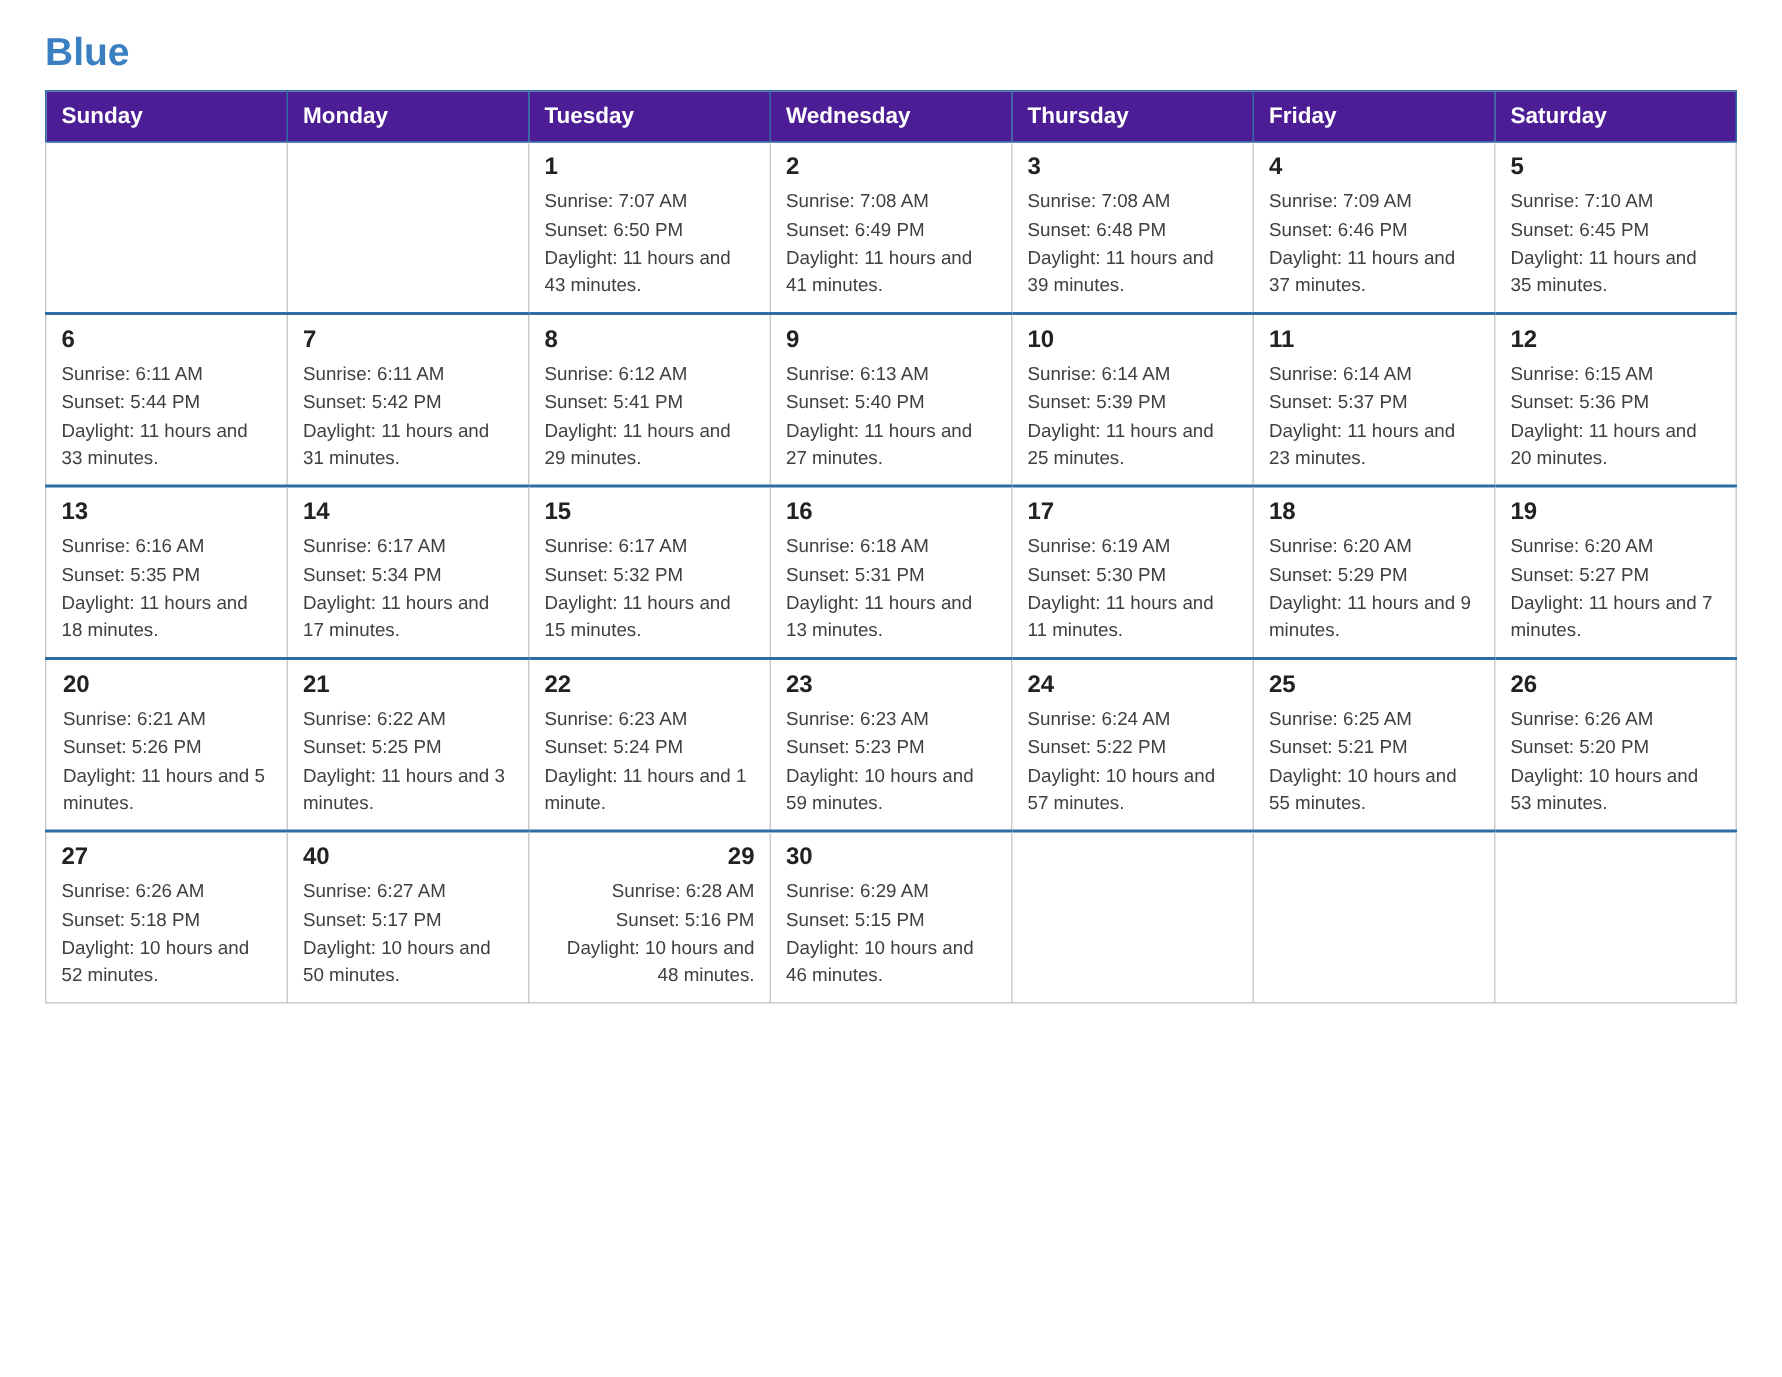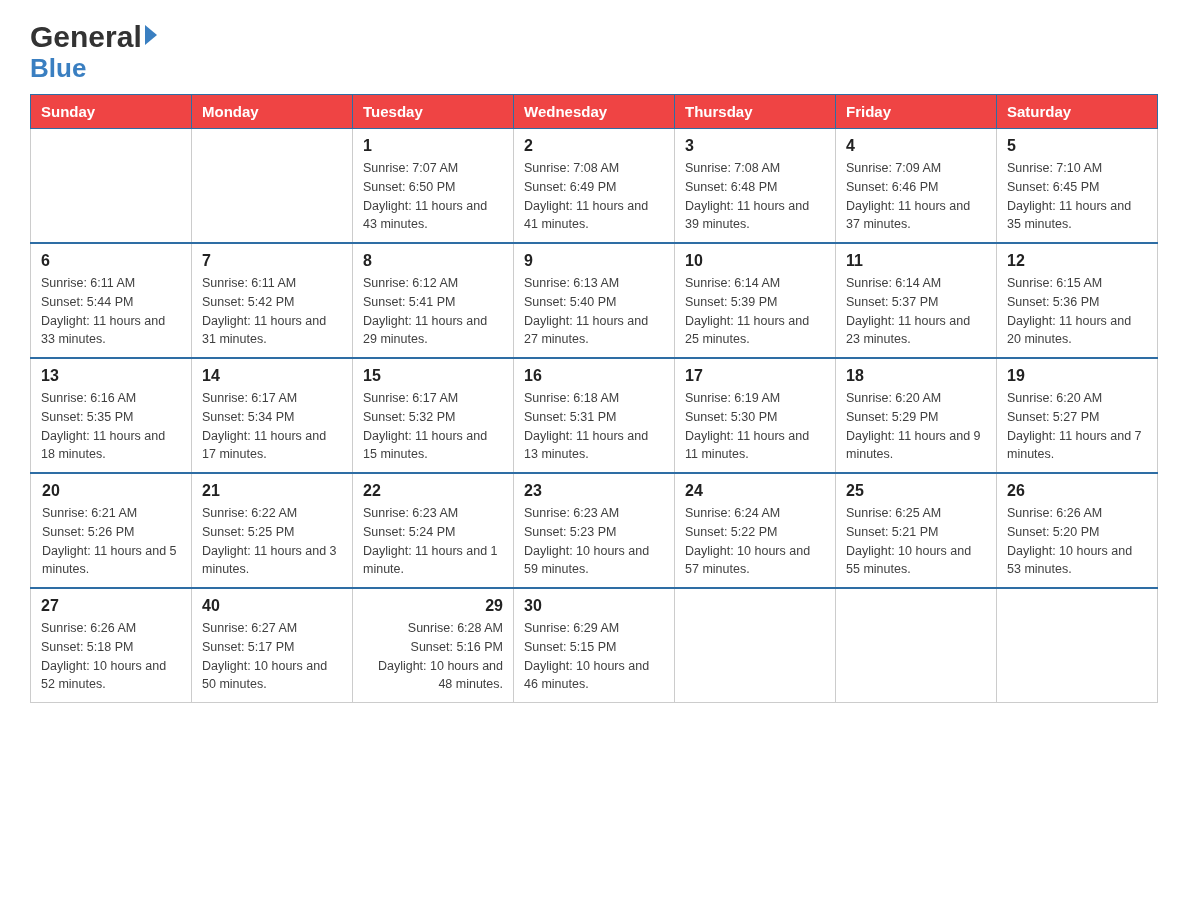--- a/index.html
+++ b/index.html
@@ -34,21 +34,21 @@
       font-size: 22px;
       color: #444;
       margin-top: 4px;
     }
     .calendar-table {
       width: 100%;
       border-collapse: collapse;
       margin-top: 10px;
     }
     .calendar-table th {
-      background-color: #ef4444;
+      background-color: #4c1d95;
       color: #fff;
       font-size: 15px;
       font-weight: bold;
       padding: 8px 10px;
       text-align: left;
       border: 1px solid #2E6DA4;
     }
     .calendar-table td {
       vertical-align: top;
       padding: 8px 10px;
@@ -73,24 +73,20 @@
     .logo-container {
       display: flex;
       align-items: center;
     }
   </style>
 </head>
 <body>
 
 <div class="header">
   <div class="logo">
-    <div class="logo-container">
-      <span style="font-size:30px;font-weight:bold;color:#333;">General</span>
-      <span style="display:inline-block;width:0;height:0;border-left:12px solid #3a7fc1;border-top:10px solid transparent;border-bottom:10px solid transparent;margin-left:3px;margin-right:2px;vertical-align:middle;position:relative;top:-2px;"></span>
-    </div>
     <div style="display:flex;align-items:center;">
       <div style="width:100%;height:3px;background:#3a7fc1;margin-bottom:0;"></div>
     </div>
     <span style="font-size:26px;font-weight:bold;color:#3a7fc1;margin-top:-4px;">Blue</span>
   </div>
   <div class="title-section">
     <div class="month-title"></div>
     <div class="location-title"></div>
   </div>
 </div>

